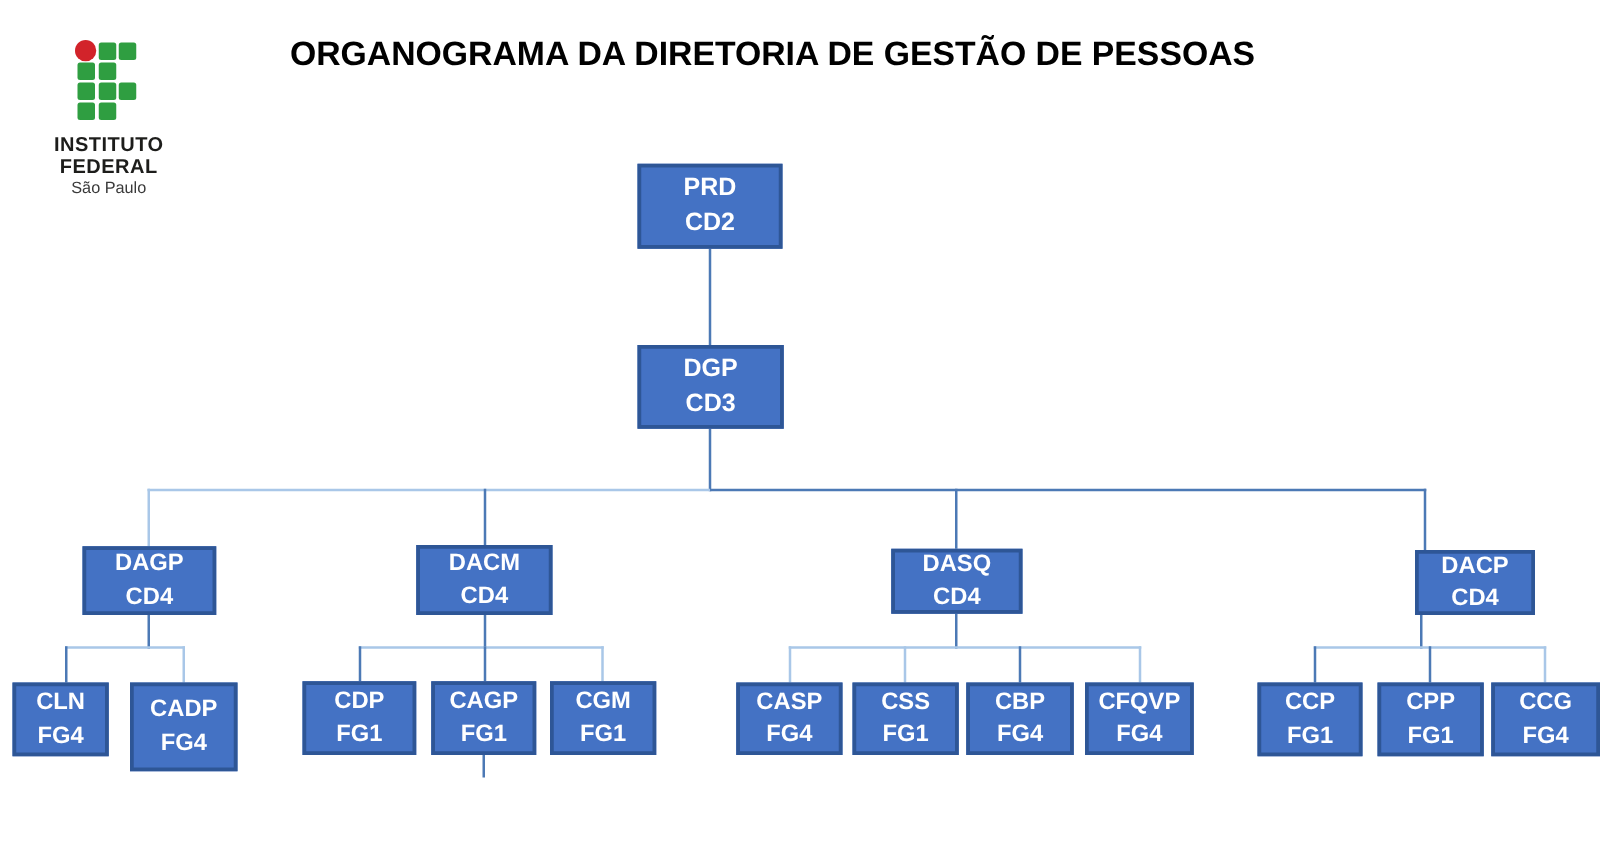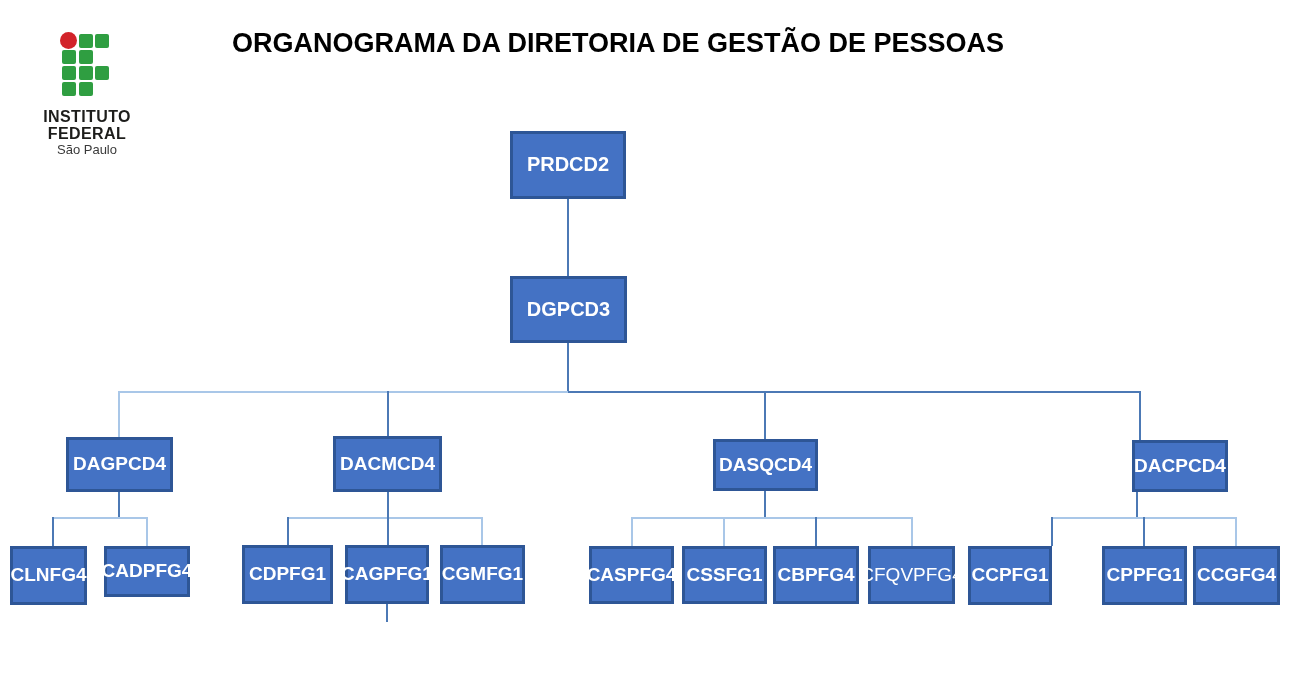--- a/index.html
+++ b/index.html
@@ -20,24 +20,24 @@
   .logo-text{position:absolute;left:-20px;top:82px;width:158px;text-align:center;
              color:#1d1d1b;}
   .logo-text .l1,.logo-text .l2{font-size:16px;font-weight:bold;line-height:17px;letter-spacing:0.4px;}
   .logo-text .l3{font-size:13px;line-height:16px;color:#3a3a3a;}
 
   
   .node{position:absolute;box-sizing:border-box;
         background:var(--box-fill,#4472C4);
         border:3px solid var(--box-border,#2E5696);
         color:var(--node-text,#fff);
-        display:flex;flex-direction:row;align-items:center;justify-content:center;
+        display:flex;flex-direction:column;align-items:center;justify-content:center;
         font-weight:bold;font-size:19px;line-height:1.38;text-align:center;}
   .node.lg{font-size:20px;}
-  .node.regular{font-weight:normal;text-align:right;}
+  .node.regular{font-weight:bold;text-align:right;}
 
   
   .seg{position:absolute;}
   .seg.dark{background:var(--line-dark,#4C79B5);}
   .seg.light{background:var(--line-light,#A9C7E8);}
 </style>
 </head>
 <body>
 
 <div class="canvas">
@@ -119,21 +119,21 @@
   </div>
   <div class="node" style="left:1132px;top:440px;width:96px;height:52px">
     <span>DACP</span>
     <span>CD4</span>
   </div>
 
   <div class="node" style="left:10px;top:546px;width:77px;height:59px">
     <span>CLN</span>
     <span>FG4</span>
   </div>
-  <div class="node" style="left:104px;top:546px;width:86px;height:51px">
+  <div class="node" style="left:104px;top:546px;width:86px;height:71px">
     <span>CADP</span>
     <span>FG4</span>
   </div>
 
   <div class="node" style="left:242px;top:545px;width:91px;height:59px">
     <span>CDP</span>
     <span>FG1</span>
   </div>
   <div class="node" style="left:345px;top:545px;width:84px;height:59px">
     <span>CAGP</span>
@@ -154,21 +154,21 @@
   </div>
   <div class="node" style="left:773px;top:546px;width:86px;height:58px">
     <span>CBP</span>
     <span>FG4</span>
   </div>
   <div class="node regular" style="left:868px;top:546px;width:87px;height:58px">
     <span>CFQVP</span>
     <span>FG4</span>
   </div>
 
-  <div class="node" style="left:968px;top:546px;width:84px;height:59px">
+  <div class="node" style="left:1006px;top:546px;width:84px;height:59px">
     <span>CCP</span>
     <span>FG1</span>
   </div>
   <div class="node" style="left:1102px;top:546px;width:85px;height:59px">
     <span>CPP</span>
     <span>FG1</span>
   </div>
   <div class="node" style="left:1193px;top:546px;width:87px;height:59px">
     <span>CCG</span>
     <span>FG4</span>

